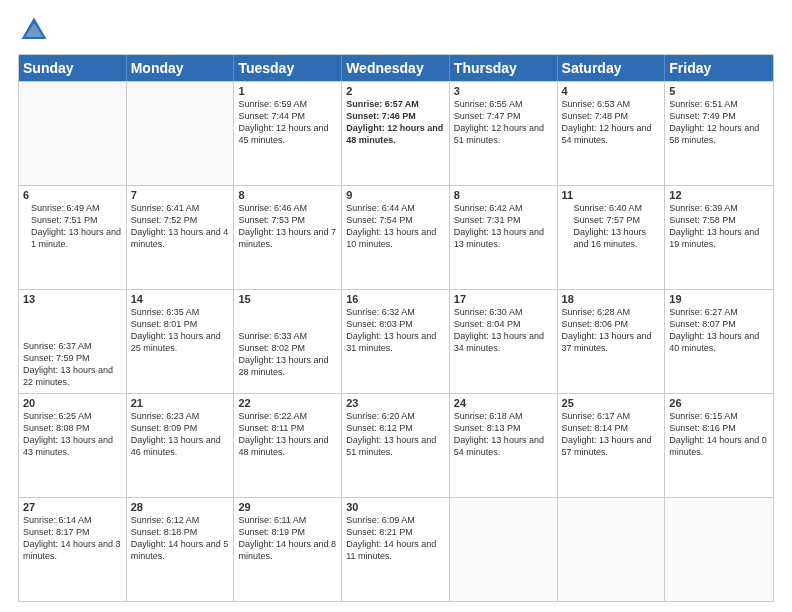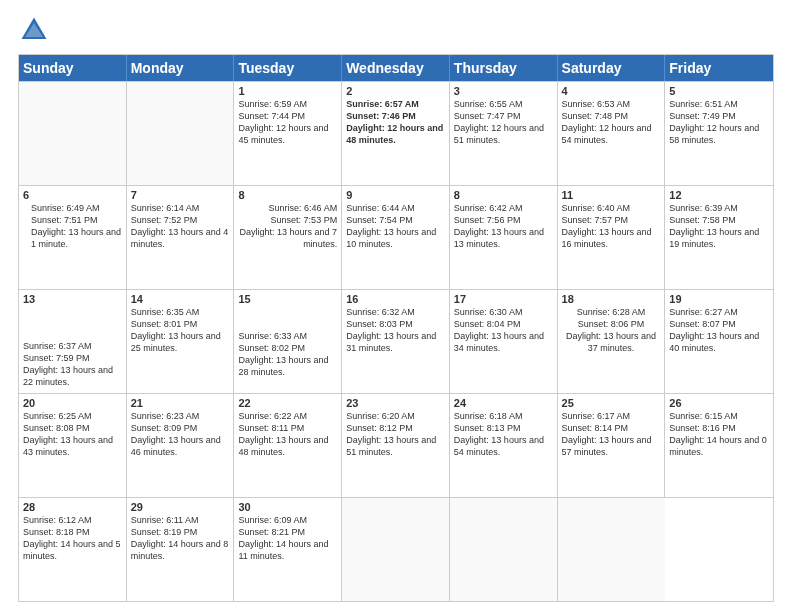--- a/index.html
+++ b/index.html
@@ -181,45 +181,45 @@
         </div>
         <div class="cal-row">
           <div class="cal-cell">
             <span class="day-num">6</span>
             <div class="day-info" style="white-space: pre-line; margin-left: 8px;">Sunrise: 6:49 AM
 Sunset: 7:51 PM
 Daylight: 13 hours and 1 minute.</div>
           </div>
           <div class="cal-cell">
             <span class="day-num">7</span>
-            <div class="day-info" style="white-space: pre-line;">Sunrise: 6:14 AM
+            <div class="day-info" style="white-space: pre-line;">Sunrise: 6:41 AM
 Sunset: 7:52 PM
 Daylight: 13 hours and 4 minutes.</div>
           </div>
           <div class="cal-cell">
             <span class="day-num">8</span>
-            <div class="day-info" style="white-space: pre-line; text-align: right;">Sunrise: 6:46 AM
+            <div class="day-info" style="white-space: pre-line;">Sunrise: 6:46 AM
 Sunset: 7:53 PM
 Daylight: 13 hours and 7 minutes.</div>
           </div>
           <div class="cal-cell">
             <span class="day-num">9</span>
             <div class="day-info" style="white-space: pre-line;">Sunrise: 6:44 AM
 Sunset: 7:54 PM
 Daylight: 13 hours and 10 minutes.</div>
           </div>
           <div class="cal-cell">
             <span class="day-num">8</span>
             <div class="day-info" style="white-space: pre-line;">Sunrise: 6:42 AM
-Sunset: 7:56 PM
+Sunset: 7:31 PM
 Daylight: 13 hours and 13 minutes.</div>
           </div>
           <div class="cal-cell">
             <span class="day-num">11</span>
-            <div class="day-info" style="white-space: pre-line;">Sunrise: 6:40 AM
+            <div class="day-info" style="white-space: pre-line; margin-left: 12px;">Sunrise: 6:40 AM
 Sunset: 7:57 PM
 Daylight: 13 hours and 16 minutes.</div>
           </div>
           <div class="cal-cell">
             <span class="day-num">12</span>
             <div class="day-info" style="white-space: pre-line;">Sunrise: 6:39 AM
 Sunset: 7:58 PM
 Daylight: 13 hours and 19 minutes.</div>
           </div>
         </div>
@@ -249,21 +249,21 @@
 Daylight: 13 hours and 31 minutes.</div>
           </div>
           <div class="cal-cell">
             <span class="day-num">17</span>
             <div class="day-info" style="white-space: pre-line;">Sunrise: 6:30 AM
 Sunset: 8:04 PM
 Daylight: 13 hours and 34 minutes.</div>
           </div>
           <div class="cal-cell">
             <span class="day-num">18</span>
-            <div class="day-info" style="white-space: pre-line; text-align: center;">Sunrise: 6:28 AM
+            <div class="day-info" style="white-space: pre-line;">Sunrise: 6:28 AM
 Sunset: 8:06 PM
 Daylight: 13 hours and 37 minutes.</div>
           </div>
           <div class="cal-cell">
             <span class="day-num">19</span>
             <div class="day-info" style="white-space: pre-line;">Sunrise: 6:27 AM
 Sunset: 8:07 PM
 Daylight: 13 hours and 40 minutes.</div>
           </div>
         </div>
@@ -305,20 +305,26 @@
 Daylight: 13 hours and 57 minutes.</div>
           </div>
           <div class="cal-cell">
             <span class="day-num">26</span>
             <div class="day-info" style="white-space: pre-line;">Sunrise: 6:15 AM
 Sunset: 8:16 PM
 Daylight: 14 hours and 0 minutes.</div>
           </div>
         </div>
         <div class="cal-row">
+          <div class="cal-cell">
+            <span class="day-num">27</span>
+            <div class="day-info" style="white-space: pre-line;">Sunrise: 6:14 AM
+Sunset: 8:17 PM
+Daylight: 14 hours and 3 minutes.</div>
+          </div>
           <div class="cal-cell">
             <span class="day-num">28</span>
             <div class="day-info" style="white-space: pre-line;">Sunrise: 6:12 AM
 Sunset: 8:18 PM
 Daylight: 14 hours and 5 minutes.</div>
           </div>
           <div class="cal-cell">
             <span class="day-num">29</span>
             <div class="day-info" style="white-space: pre-line;">Sunrise: 6:11 AM
 Sunset: 8:19 PM

